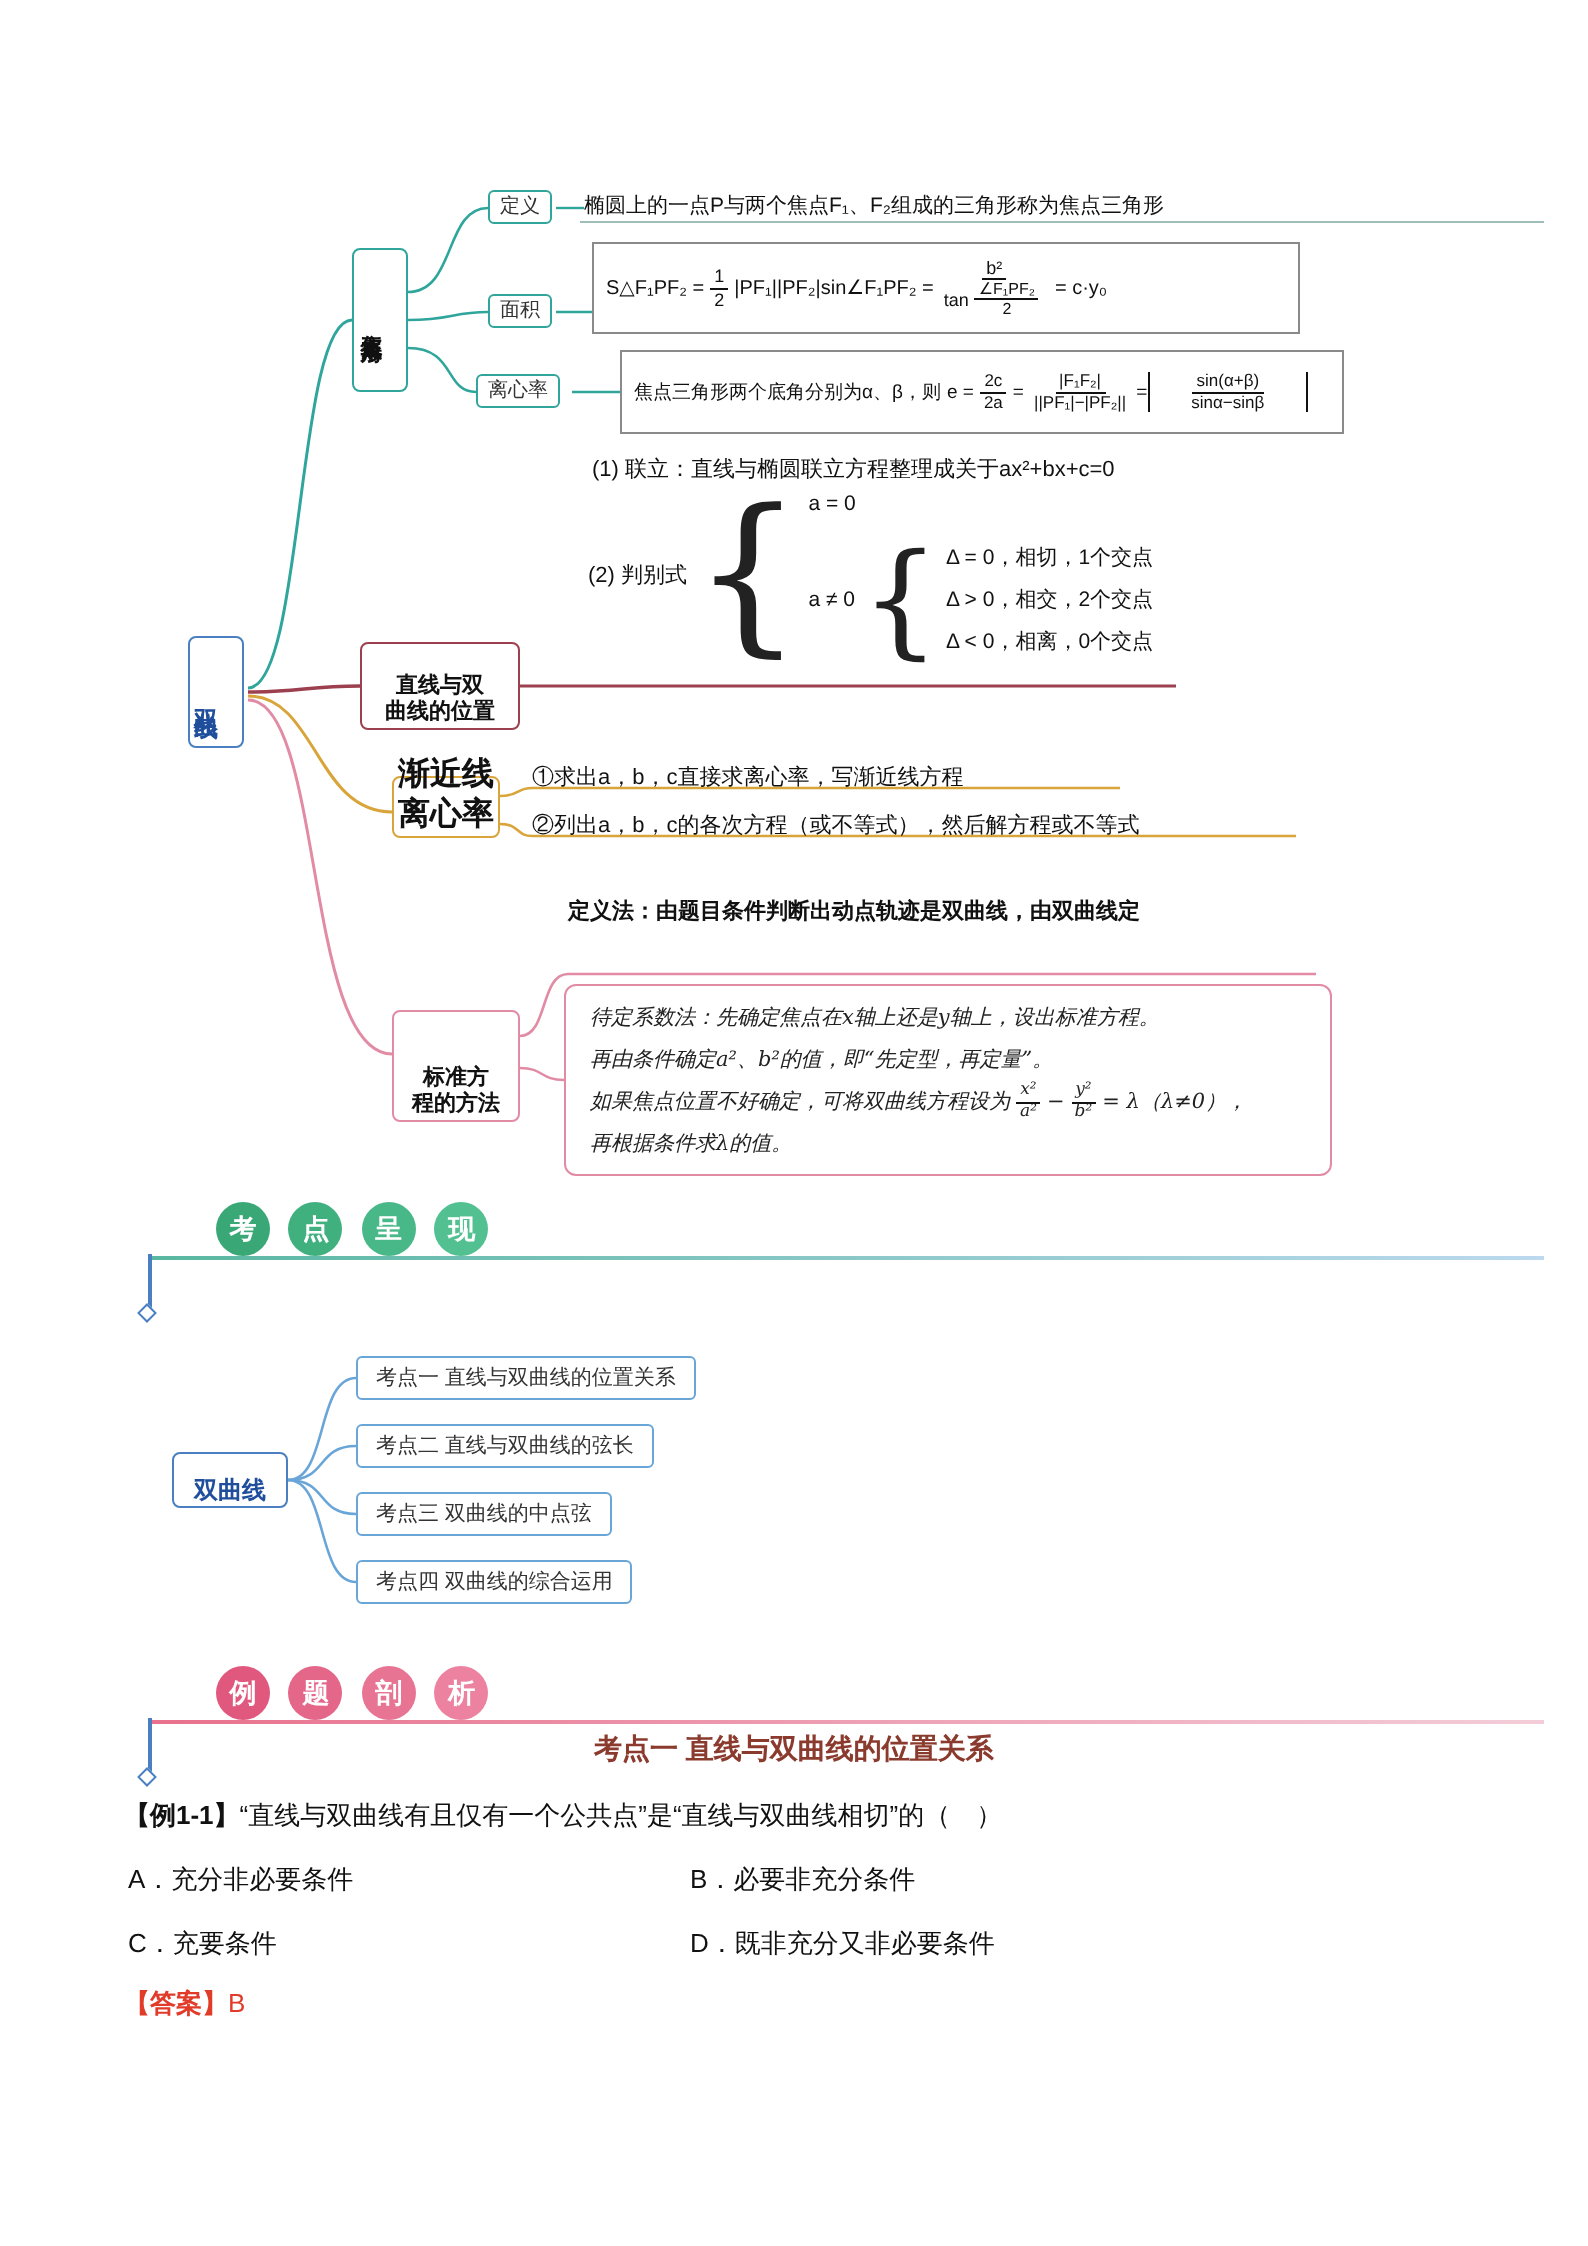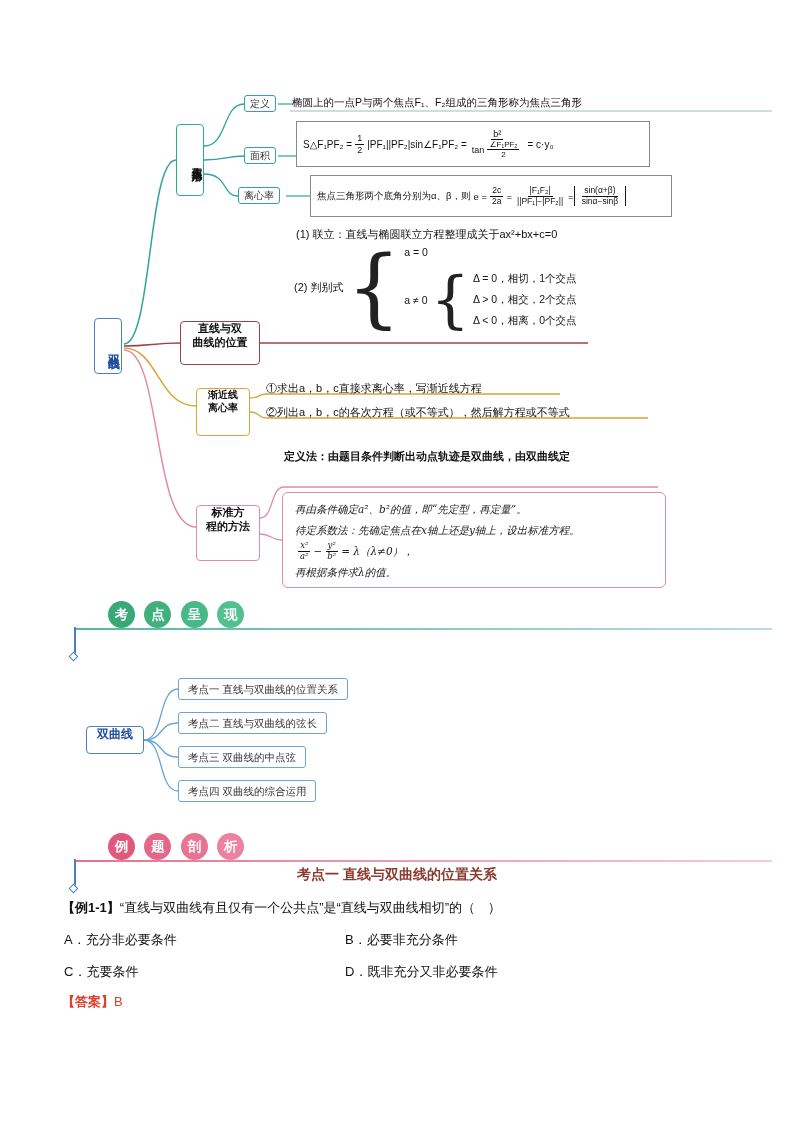--- a/index.html
+++ b/index.html
@@ -1,20 +1,20 @@
 <!DOCTYPE html>
 <html><head>
 <meta charset="utf-8">
 <style>
   *{margin:0;padding:0;box-sizing:border-box}
   html,body{width:794px;height:1123px;background:#fff;font-family:"Liberation Sans",sans-serif;color:#111;position:relative;overflow:hidden}
   .abs{position:absolute}
   svg.connectors{position:absolute;left:0;top:0;z-index:0}
   .layer{position:absolute;left:0;top:0;width:794px;height:1123px;z-index:1}
-  .node{position:absolute;border:1.4px solid #888;border-radius:4px;background:#fff;display:flex;flex-direction:column;align-items:center;justify-content:flex-start;text-align:center;line-height:1.25}
+  .node{position:absolute;border:1.4px solid #888;border-radius:4px;background:#fff;display:flex;flex-direction:column;align-items:center;justify-content:flex-end;text-align:center;line-height:1.25}
   .vtext{writing-mode:vertical-rl;text-orientation:upright;letter-spacing:1px}
   .chip{position:absolute;border:1px solid #2fa59b;border-radius:3px;background:#fff;font-size:10px;line-height:15px;padding:0 5px;color:#333}
   .txt{position:absolute;font-size:11px;white-space:nowrap}
   .fbox{position:absolute;border:1px solid #8a8a8a;background:#fff;display:flex;align-items:center;padding:2px 6px;white-space:nowrap}
   .frac{display:inline-flex;flex-direction:column;align-items:center;vertical-align:middle;margin:0 3px;line-height:1.15}
   .frac .fn{border-bottom:1px solid #111;padding:0 2px}
   .frac .fd{padding:0 2px;display:inline-flex;align-items:center}
   .absbar{border-left:1.1px solid #111;border-right:1.1px solid #111;padding:0 2px}
   .brace{font-family:"DejaVu Serif",serif;font-weight:200;line-height:0;display:inline-block;color:#222;margin:0 3px}
   .circle{width:27px;height:27px;border-radius:50%;color:#fff;display:inline-flex;align-items:center;justify-content:center;font-size:13.5px;font-weight:bold;margin-right:5px}
@@ -103,21 +103,21 @@
       <span class="fn">2c</span>
       <span class="fd">2a</span>
     </span>
     <span>=</span>
     <span class="frac" style="font-size:8.5px">
       <span class="fn">|F₁F₂|</span>
       <span class="fd">||PF₁|−|PF₂||</span>
     </span>
     <span>=</span>
     <span class="absbar">
-      <span class="frac" style="font-size:8.5px;margin:0 3px">
+      <span class="frac" style="font-size:8.5px;margin:0 17px">
         <span class="fn">sin(α+β)</span>
         <span class="fd">sinα−sinβ</span>
       </span>
     </span>
   </div>
 
   <div class="node" style="left:180px;top:321px;width:80px;height:44px;border-color:#9c4050;font-size:11px;font-weight:bold">
     <span>直线与双</span>
     <span>曲线的位置</span>
   </div>
@@ -134,40 +134,41 @@
         <span class="brace" style="font-size:62px">{</span>
         <div style="display:flex;flex-direction:column;gap:7px;font-size:10.5px">
           <div>Δ = 0，相切，1个交点</div>
           <div>Δ &gt; 0，相交，2个交点</div>
           <div>Δ &lt; 0，相离，0个交点</div>
         </div>
       </div>
     </div>
   </div>
 
-  <div class="node" style="left:196px;top:388px;width:54px;height:48px;border-color:#d9a43a;font-size:10px;font-weight:bold">
+  <div class="node" style="left:196px;top:388px;width:54px;height:31px;border-color:#d9a43a;font-size:16px;font-weight:bold">
     <span>渐近线</span>
     <span>离心率</span>
   </div>
   <span class="txt" style="left:266px;top:381px">①求出a，b，c直接求离心率，写渐近线方程</span>
   <span class="txt" style="left:266px;top:405px">②列出a，b，c的各次方程（或不等式），然后解方程或不等式</span>
 
   <div class="node" style="left:196px;top:505px;width:64px;height:56px;border-color:#e28ba4;font-size:11px;font-weight:bold">
     <span>标准方</span>
     <span>程的方法</span>
   </div>
 
   <div class="abs" style="left:284px;top:447px;width:380px;font-size:11px;font-weight:bold;line-height:19px">
     <div>定义法：由题目条件判断出动点轨迹是双曲线，由双曲线定</div>
   </div>
 
   <div class="note-box" style="left:282px;top:492px;width:384px;height:96px">
+    <div>待定系数法：先确定焦点在x轴上还是y轴上，设出标准方程。</div>
     <div>再由条件确定a²、b²的值，即“先定型，再定量”。</div>
-    <div>待定系数法：先确定焦点在x轴上还是y轴上，设出标准方程。</div>
     <div style="display:flex;align-items:center;white-space:nowrap">
+      <span>如果焦点位置不好确定，可将双曲线方程设为</span>
       <span class="frac" style="font-size:8.5px">
         <span class="fn">x²</span>
         <span class="fd">a²</span>
       </span>
       <span>−</span>
       <span class="frac" style="font-size:8.5px">
         <span class="fn">y²</span>
         <span class="fd">b²</span>
       </span>
       <span>= λ（λ≠0），</span>

